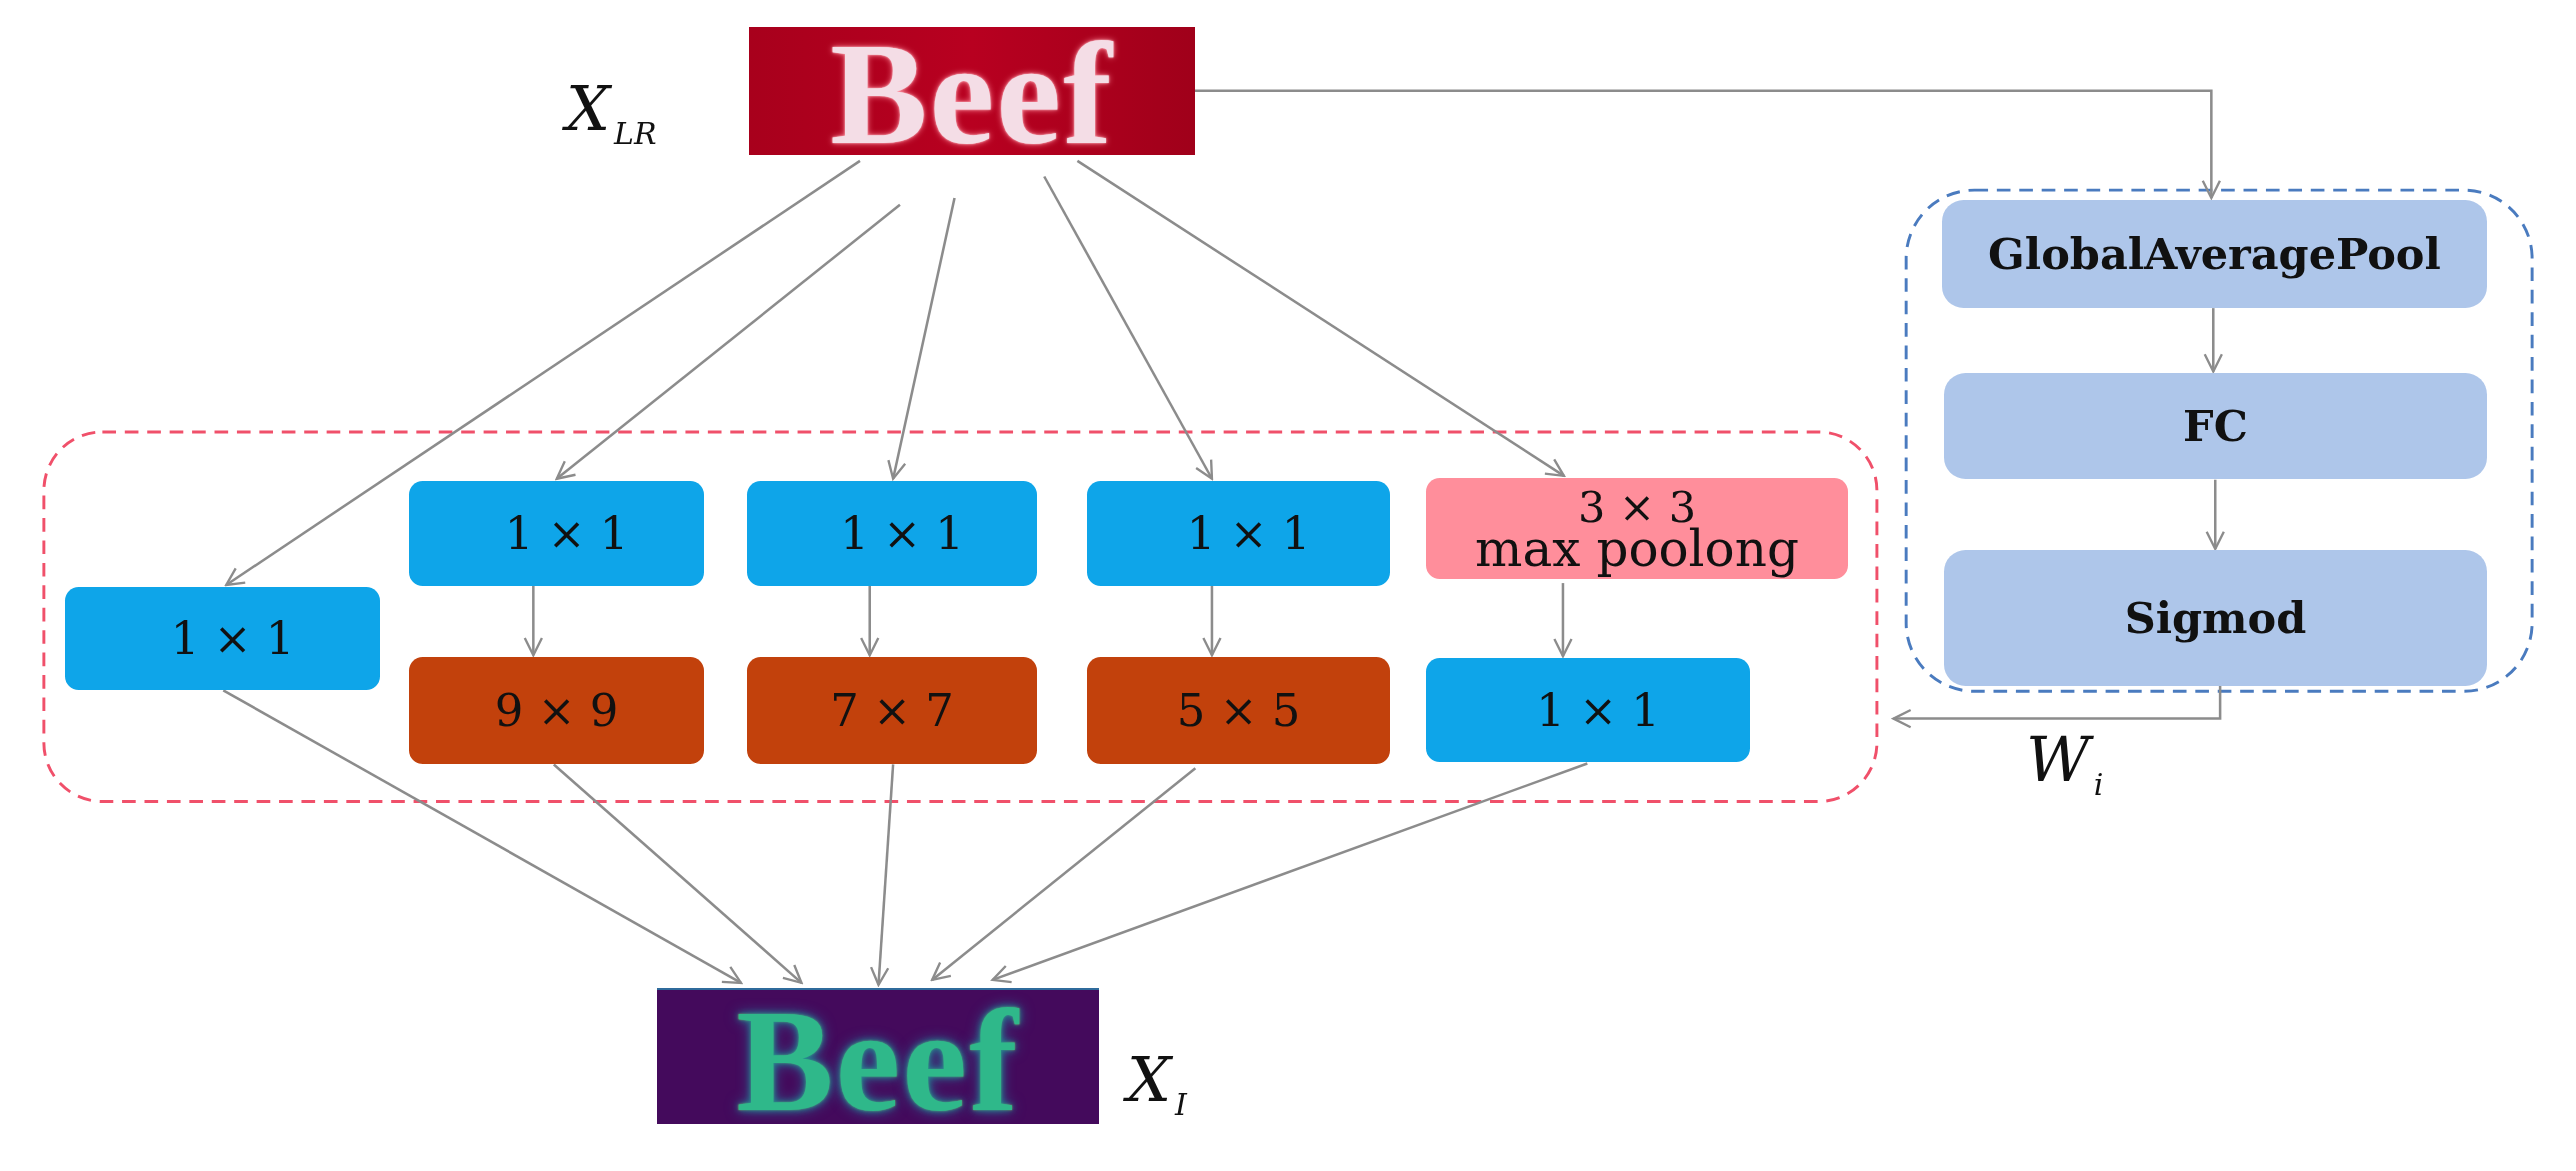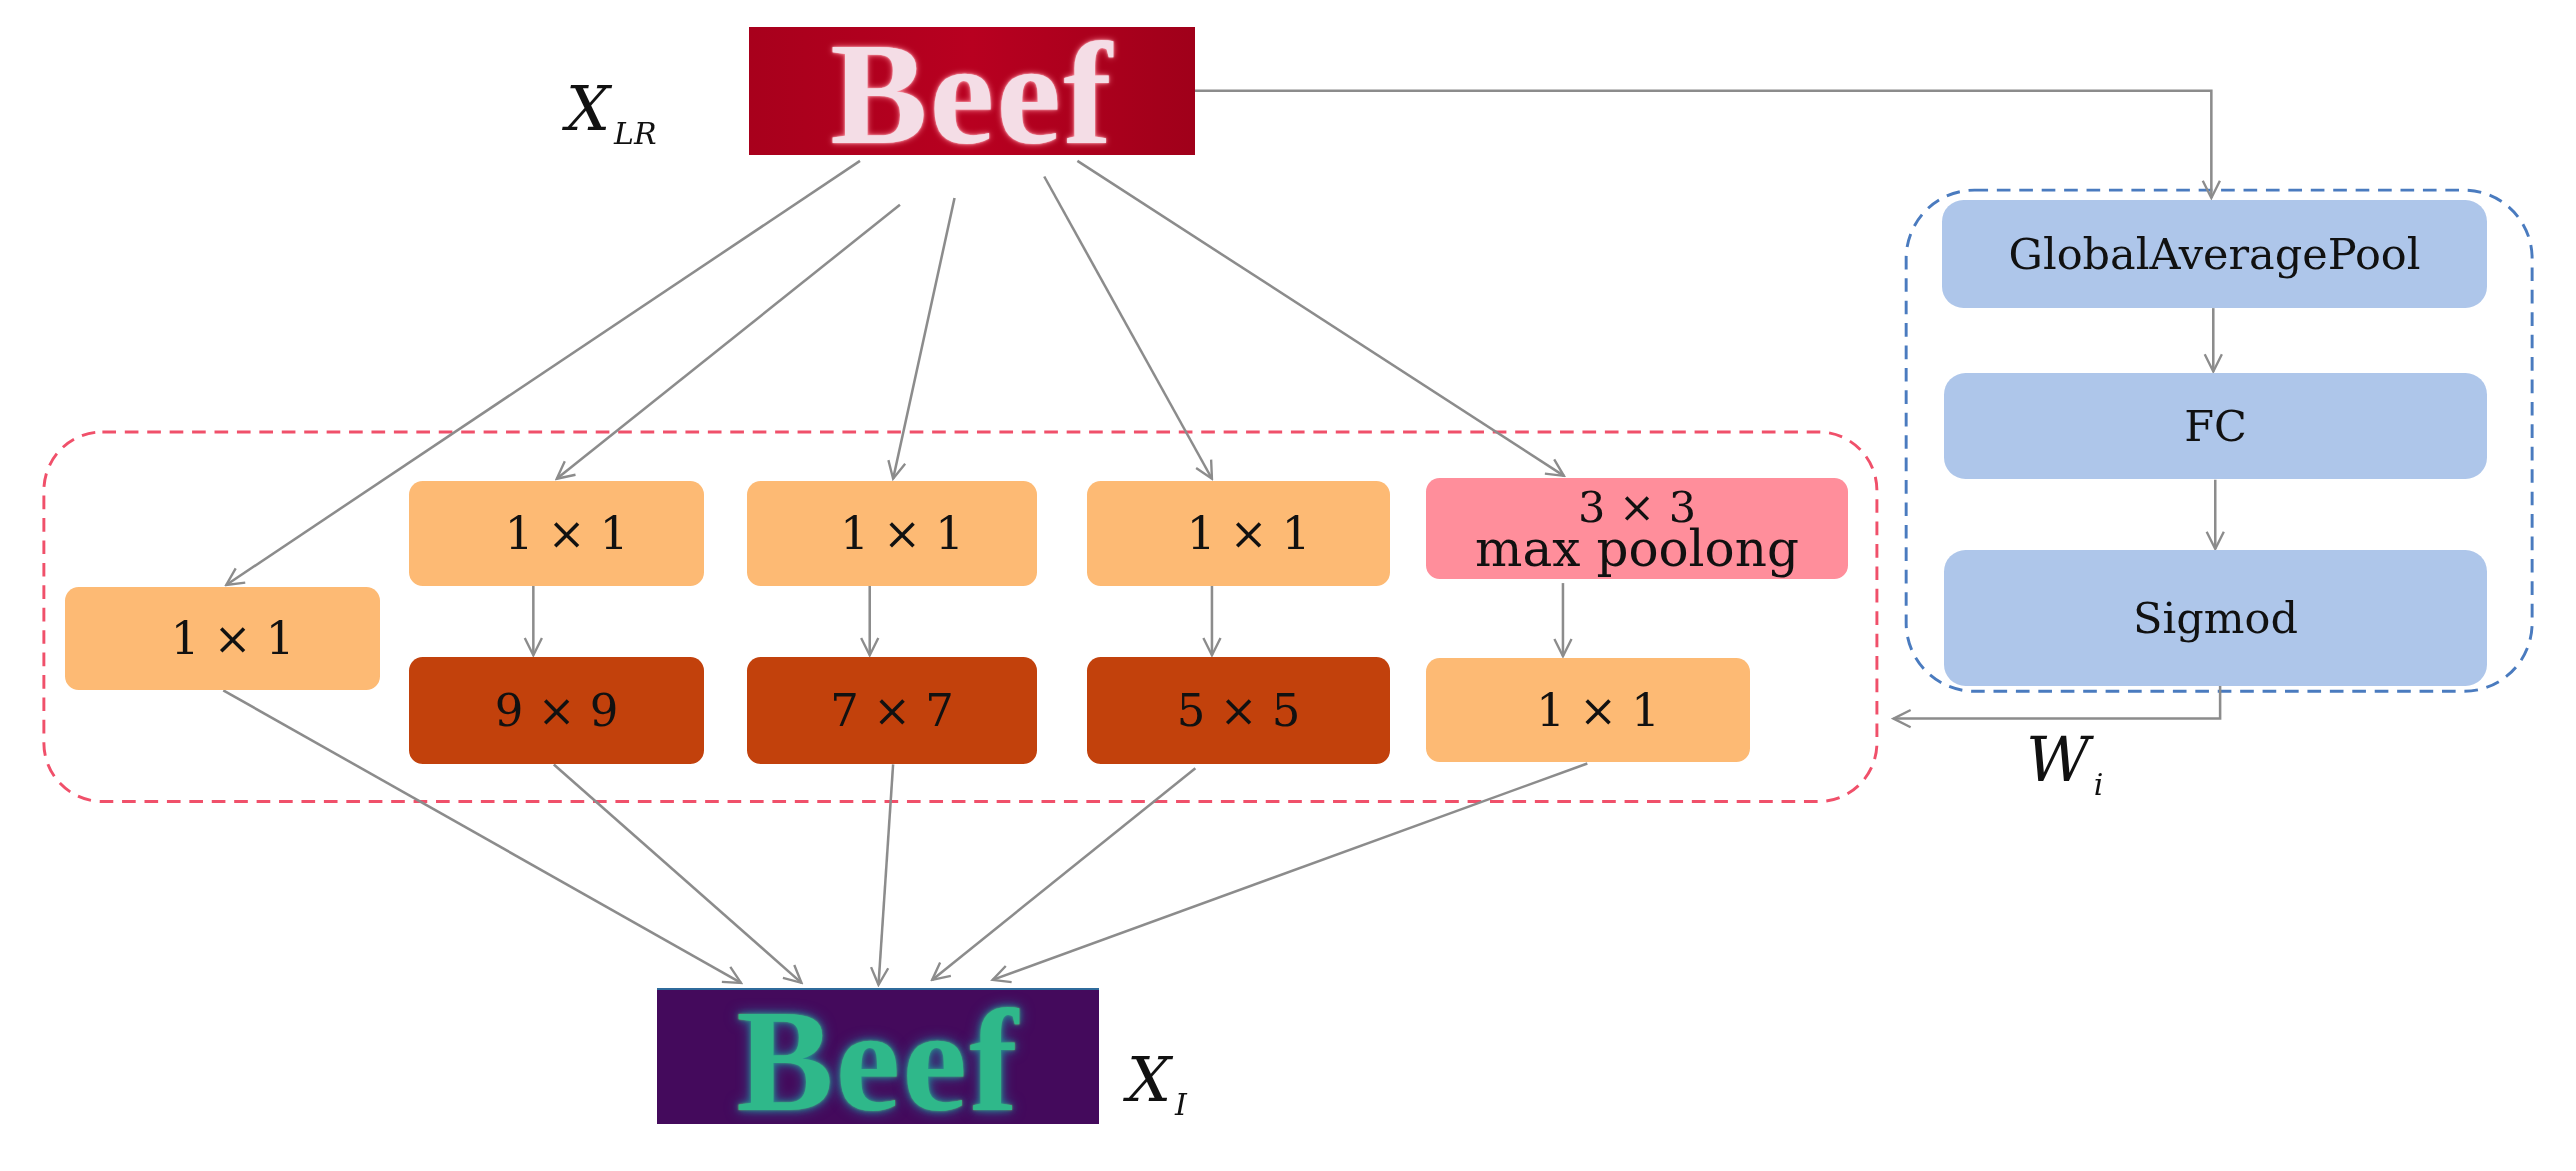--- a/index.html
+++ b/index.html
@@ -16,24 +16,24 @@
     position: absolute;
     display: flex; align-items: center; justify-content: center;
     flex-direction: column;
     border-radius: 13.7px;
     color: #111;
     font-size: 45px;
     line-height: 1;
     box-sizing: border-box;
     text-align: center;
   }
-  .pink-light { background: #fdba74; padding-left: 20px; }
+  .pink-light { background: #0ea5e9; padding-left: 20px; }
   .pink-mid { background: #c2410c; }
   .pink-dark { background: #FF8E9B; }
-  .blue { background: #AEC6EA; border-radius: 21.5px; font-size: 43px; }
+  .blue { background: #AEC6EA; border-radius: 21.5px; font-size: 43px; font-weight: bold; }
   .pool-line1 { font-size: 43px; line-height: 41px; }
   .pool-line2 { font-size: 50px; line-height: 43px; }
   .img-lr {
     position: absolute;
     left: 749px; top: 27px; width: 446px; height: 128px;
     background: linear-gradient(90deg, #a8001c 0%, #b80020 50%, #a0001a 100%);
     display: flex; align-items: center; justify-content: center;
     overflow: hidden;
   }
   .img-lr span {

